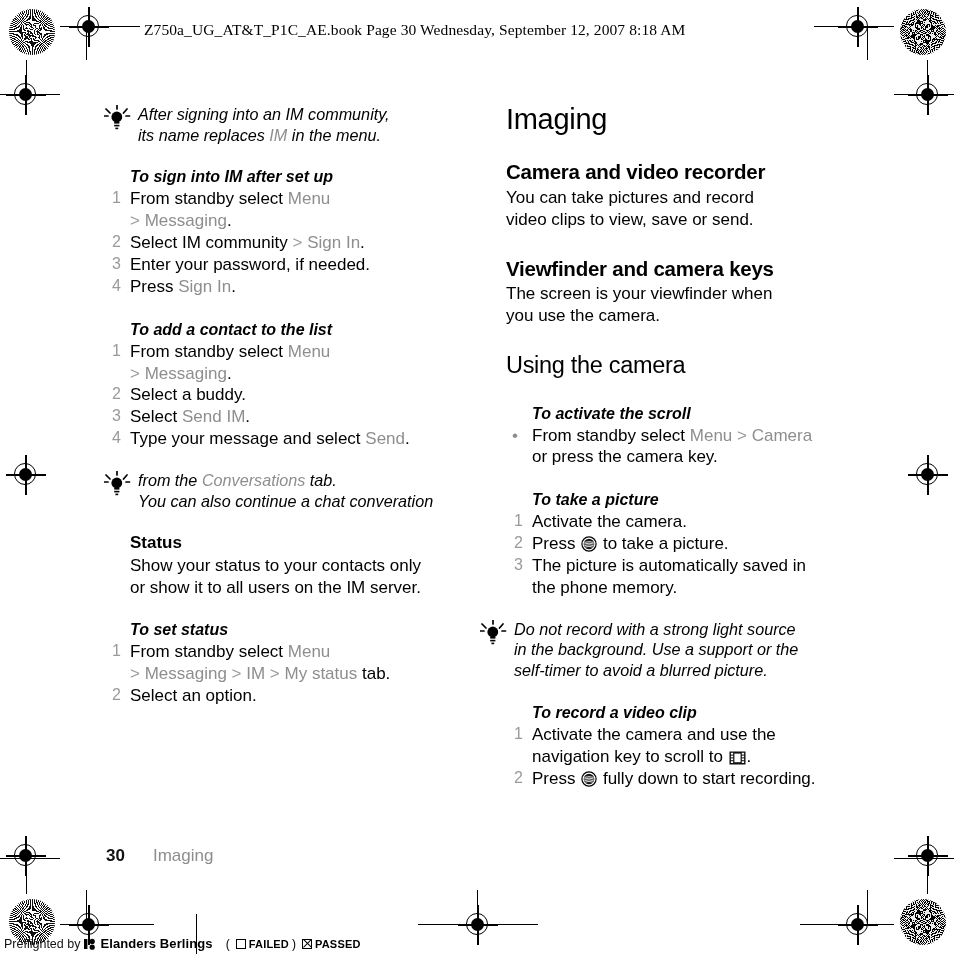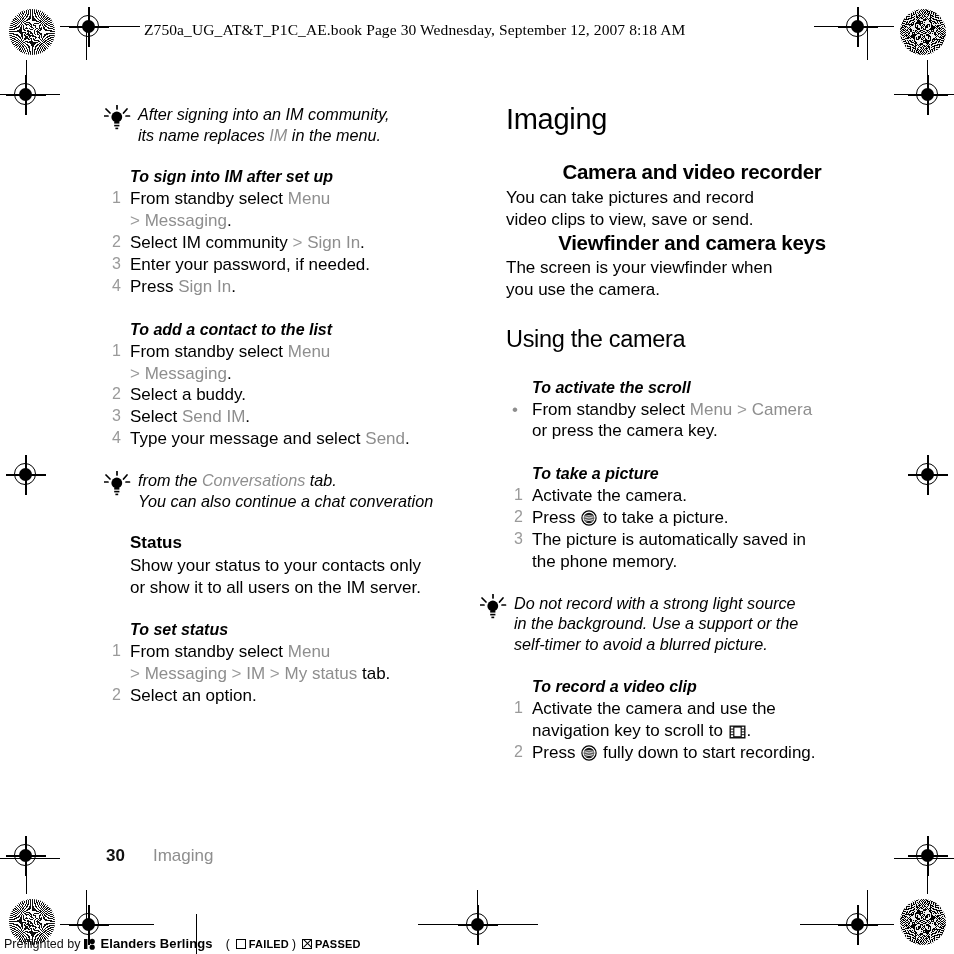--- a/index.html
+++ b/index.html
@@ -86,23 +86,22 @@
     letter-spacing: -0.3px;
     margin: 0 0 26px 0;
     line-height: 1.05;
   }
   .h2 {
     font-size: 20.5px;
     font-weight: bold;
     letter-spacing: -0.25px;
     margin: 0 0 3px 0;
     line-height: 1.15;
-    text-align: center;
-  }
-  .h2.spaced { }
+  }
+  .h2.spaced { margin-top: 26px; }
   .h3 {
     font-size: 17px;
     font-weight: bold;
     margin: 0 0 1px 0;
     line-height: 1.2;
   }
   .h4 {
     font-size: 16px;
     font-weight: bold;
     font-style: italic;

